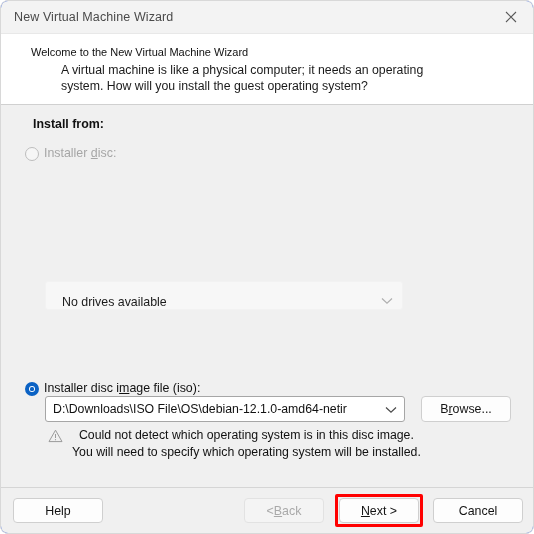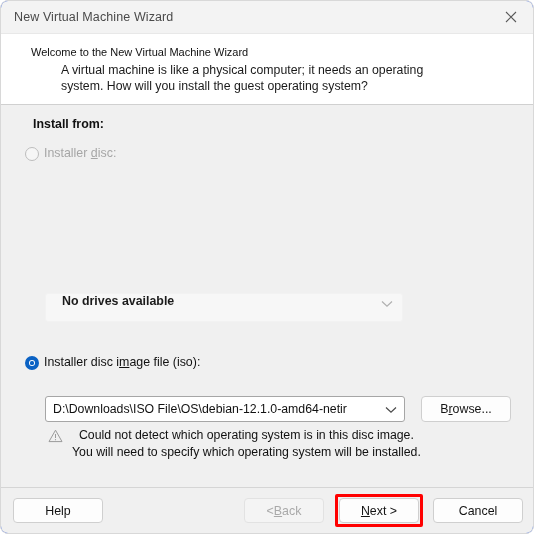--- a/index.html
+++ b/index.html
@@ -145,32 +145,31 @@
     line-height: 15px;
     white-space: nowrap;
   }
   .opt-label.disabled { color: #a6a6a6; }
   .opt-label u { text-decoration: underline; }
 
   
   .combo-disabled {
     position: absolute;
     left: 44px;
-    top: 188px;
+    top: 176px;
     width: 358px;
     height: 29px;
     background: #f7f7f7;
     border: 1px solid #f2f2f2;
     border-radius: 3px;
     box-sizing: border-box;
     display: flex;
-    align-items: flex-start;
+    align-items: flex-end;
     justify-content: space-between;
     padding: 0 9px 0 16px;
-    font-weight: bold;
   }
   .combo-disabled .txt {
     font-size: 12.4px;
     color: #1b1b1b;
     white-space: nowrap;
   }
 
   
   .combo-iso {
     position: absolute;
@@ -311,21 +310,21 @@
 
     <div class="combo-disabled">
       <span class="txt">No drives available</span>
       <span class="chev">
         <svg width="12" height="8" viewBox="0 0 12 8">
             <path d="M1 1.5 L6 6.2 L11 1.5" stroke="#b0b0b0" stroke-width="1.2" fill="none"></path>
           </svg>
       </span>
     </div>
 
-    <div class="opt-row" style="left:24px; top:250px;">
+    <div class="opt-row" style="left:24px; top:276px;">
       <span class="radio checked"></span>
       <span class="opt-label"><span>Installer disc i</span><u>m</u><span>age file (iso):</span></span>
     </div>
 
     <div class="combo-iso">
       <span class="txt">D:\Downloads\ISO File\OS\debian-12.1.0-amd64-netir</span>
       <span class="chev">
         <svg width="12" height="8" viewBox="0 0 12 8">
             <path d="M1 1.5 L6 6.2 L11 1.5" stroke="#4a4a4a" stroke-width="1.2" fill="none"></path>
           </svg>

